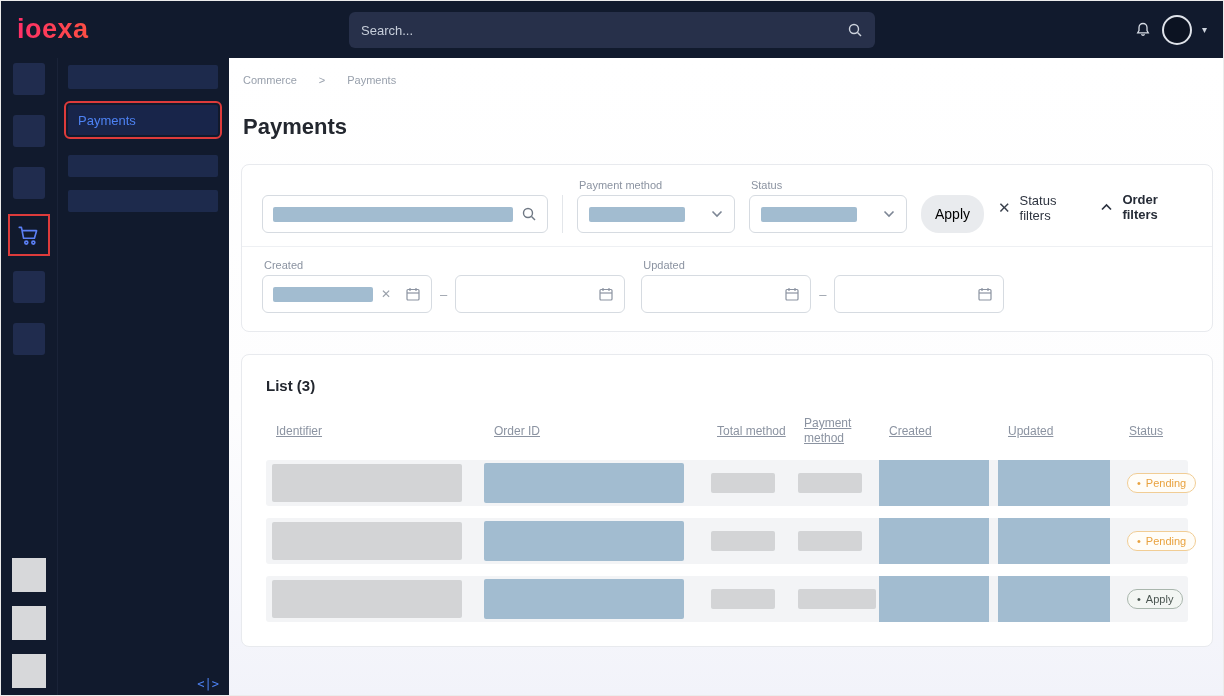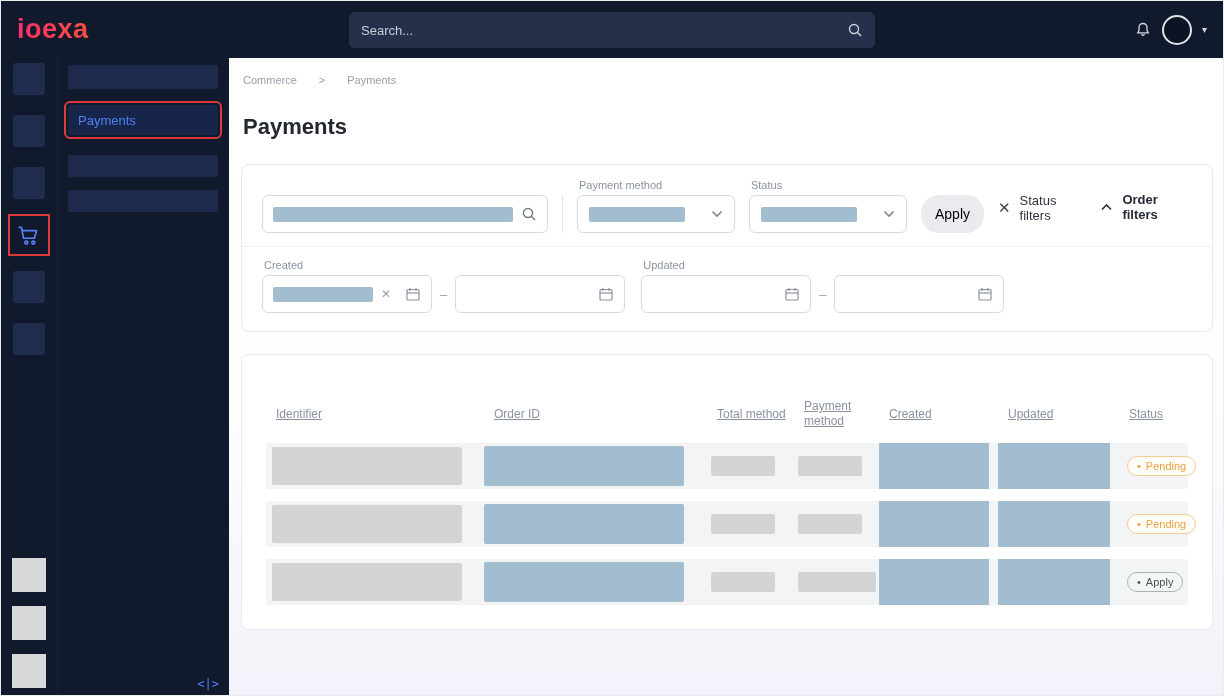--- a/index.html
+++ b/index.html
@@ -271,20 +271,21 @@
                       <line x1="11" y1="2" x2="11" y2="5"></line>
                     </svg>
                 </span>
               </div>
             </div>
           </div>
         </div>
       </section>
 
       <section class="card list-card">
+        <div class="list-title">List (3)</div>
 
         <div class="tgrid thead">
           <div>Identifier</div>
           <div>Order ID</div>
           <div>Total method</div>
           <div>Payment method</div>
           <div>Created</div>
           <div>Updated</div>
           <div>Status</div>
         </div>

